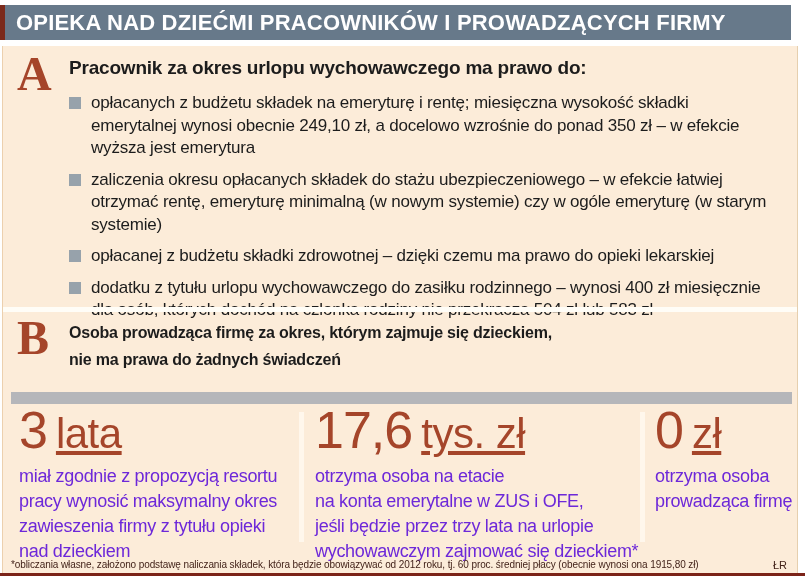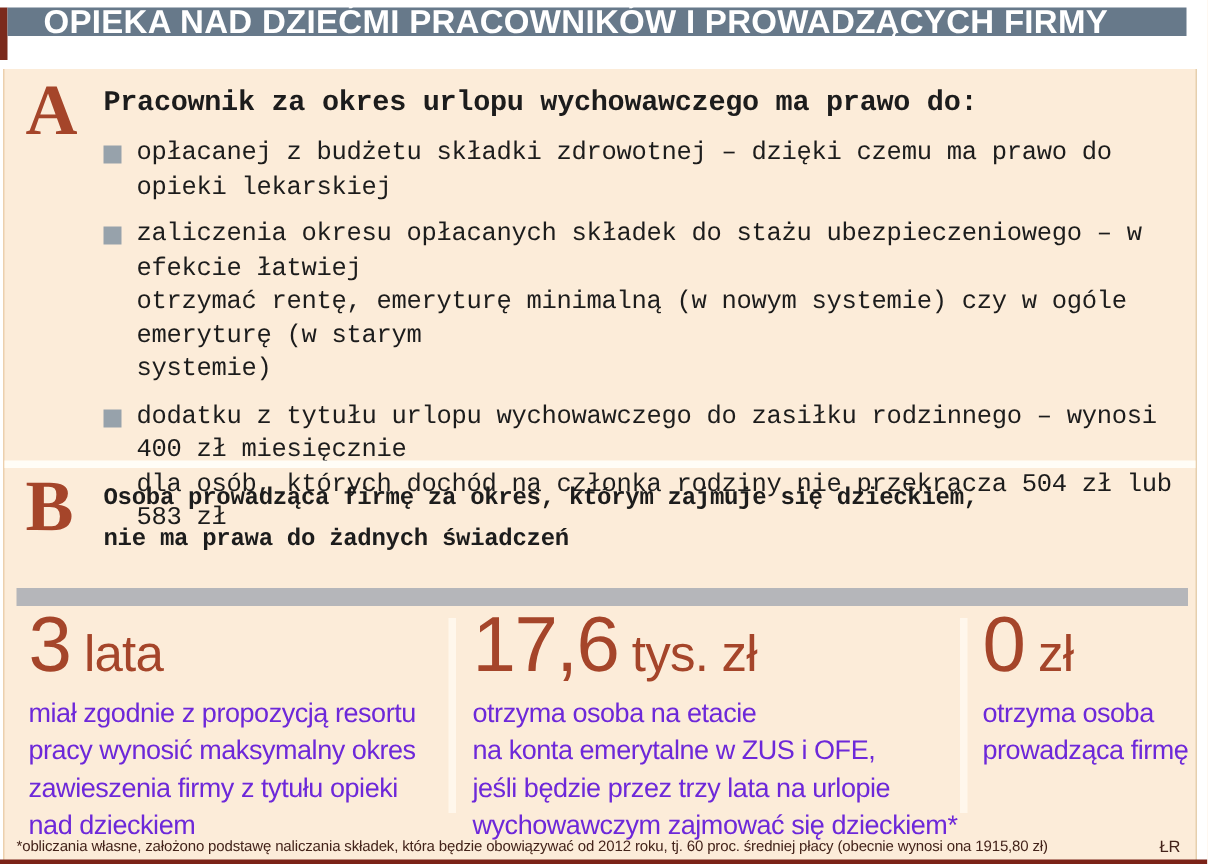--- a/index.html
+++ b/index.html
@@ -17,25 +17,25 @@
   }
   .header-accent {
     position: absolute;
     left: 0; top: 5px;
     width: 5px; height: 35px;
     background: #7b2a1c;
   }
   .header-bar {
     position: absolute;
     left: 5px; top: 5px;
-    width: 786px; height: 19px;
+    width: 786px; height: 35px;
     background: #67798a;
     display: flex;
     align-items: center;
-    padding-left: 24px;
+    padding-left: 11px;
   }
   .header-bar .title {
     color: #ffffff;
     font-size: 22px;
     font-weight: bold;
     letter-spacing: 0.2px;
     white-space: nowrap;
   }
   .panel {
     position: absolute;
@@ -54,21 +54,21 @@
   .section-b { left: 14px; top: 270px; }
   .big-letter {
     font-family: "Liberation Serif", serif;
     font-weight: bold;
     font-size: 48px;
     line-height: 0.92;
     color: #a5452a;
     width: 44px;
     flex: none;
   }
-  .section-content { padding-left: 8px; font-family: Liberation Mono, monospace; }
+  .section-content { padding-left: 8px; }
   .section-heading {
     font-size: 19px;
     font-weight: bold;
     color: #1c1c1c;
     letter-spacing: -0.2px;
     margin-top: 5px;
   }
   .section-heading-b {
     font-size: 16px;
     font-weight: bold;
@@ -122,21 +122,21 @@
   .stat-vdiv {
     position: absolute;
     top: 8px;
     width: 5px; height: 130px;
     background: #fff7ec;
   }
   .vdiv-1 { left: 296px; }
   .vdiv-2 { left: 637px; }
   .value-row { display: flex; align-items: baseline; color: #a5452a; }
   .value-num  { font-size: 52px; line-height: 1.02; letter-spacing: -1px; }
-  .value-unit { font-size: 34px; margin-left: 9px; letter-spacing: -0.5px; }
+  .value-unit { font-size: 42px; margin-left: 9px; letter-spacing: -0.5px; text-decoration: underline; }
   .stat-desc {
     margin-top: 6px;
     font-size: 18px;
     line-height: 25px;
     color: #6d28d9;
     letter-spacing: -0.3px;
     white-space: pre-line;
   }
   .footer {
     position: absolute;
@@ -175,27 +175,33 @@
 
   <div class="panel">
 
     <div class="section section-a">
       <div class="big-letter">A</div>
       <div class="section-content">
         <div class="section-heading">Pracownik za okres urlopu wychowawczego ma prawo do:</div>
         <ul class="bullet-list">
           <li>
             <span class="bullet-square"></span>
-            <span class="bullet-text">opłacanej z budżetu składki zdrowotnej – dzięki czemu ma prawo do opieki lekarskiej</span>
+            <span class="bullet-text">opłacanych z budżetu składek na emeryturę i rentę; miesięczna wysokość składki
+emerytalnej wynosi obecnie 249,10 zł, a docelowo wzrośnie do ponad 350 zł – w efekcie
+wyższa jest emerytura</span>
           </li>
           <li>
             <span class="bullet-square"></span>
             <span class="bullet-text">zaliczenia okresu opłacanych składek do stażu ubezpieczeniowego – w efekcie łatwiej
 otrzymać rentę, emeryturę minimalną (w nowym systemie) czy w ogóle emeryturę (w starym
 systemie)</span>
+          </li>
+          <li>
+            <span class="bullet-square"></span>
+            <span class="bullet-text">opłacanej z budżetu składki zdrowotnej – dzięki czemu ma prawo do opieki lekarskiej</span>
           </li>
           <li>
             <span class="bullet-square"></span>
             <span class="bullet-text">dodatku z tytułu urlopu wychowawczego do zasiłku rodzinnego – wynosi 400 zł miesięcznie
 dla osób, których dochód na członka rodziny nie przekracza 504 zł lub 583 zł</span>
           </li>
         </ul>
       </div>
     </div>
 

